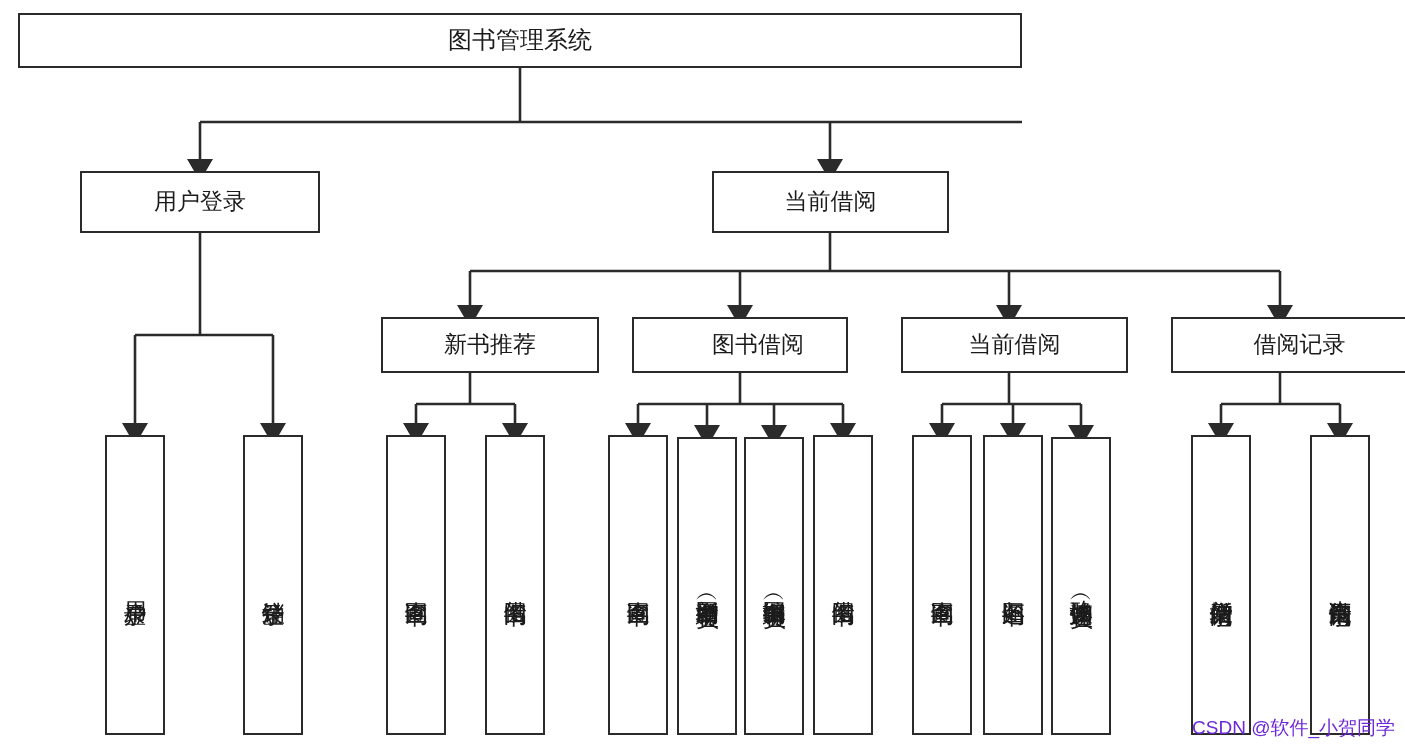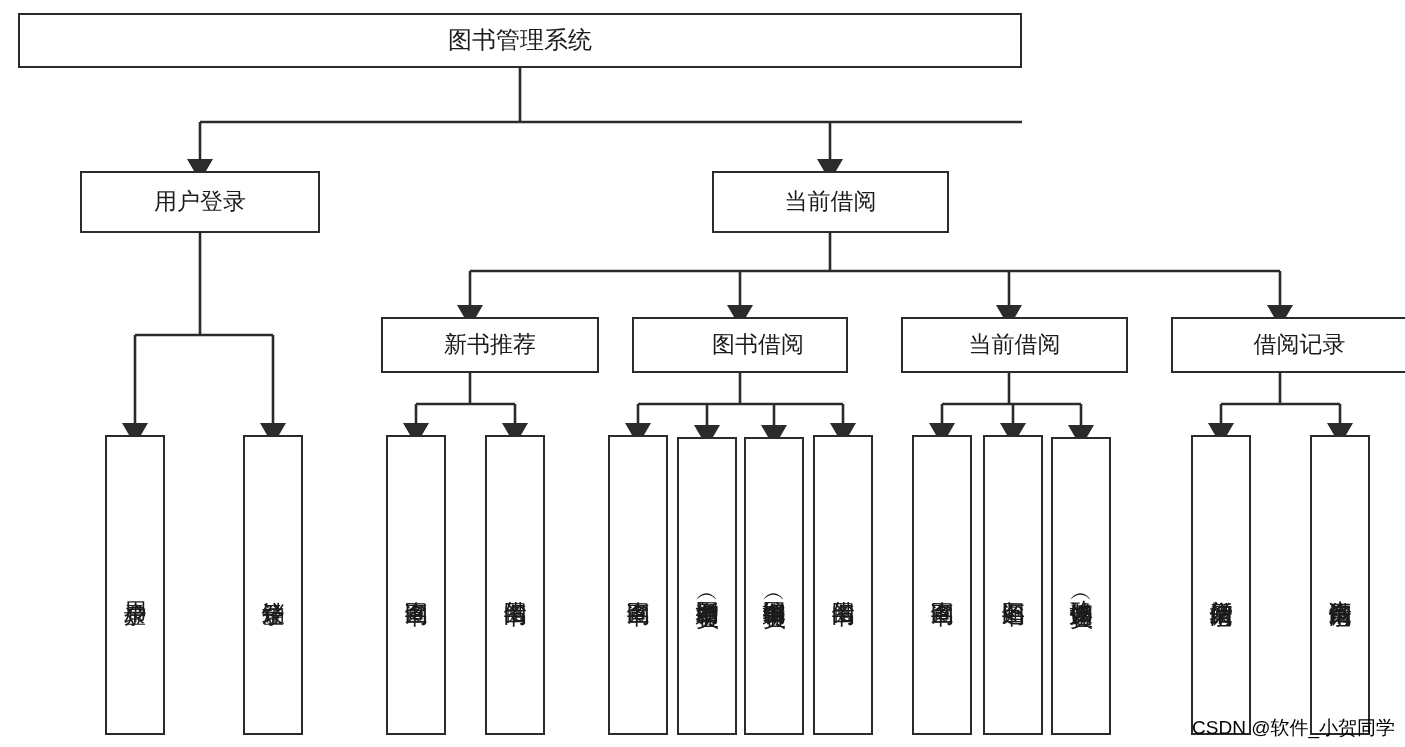--- a/index.html
+++ b/index.html
@@ -52,21 +52,21 @@
     white-space: nowrap;
   }
   .node-root .node-label-h {
     font-size: 24px;
   }
   #watermark {
     position: absolute;
     right: 10px;
     bottom: 6px;
     font-size: 19px;
-    color: #000000;
+    color: #6d28d9;
     white-space: nowrap;
     pointer-events: none;
     margin-left: 32px;
   }
 </style>
 </head>
 <body>
 
 <div id="canvas">
 

